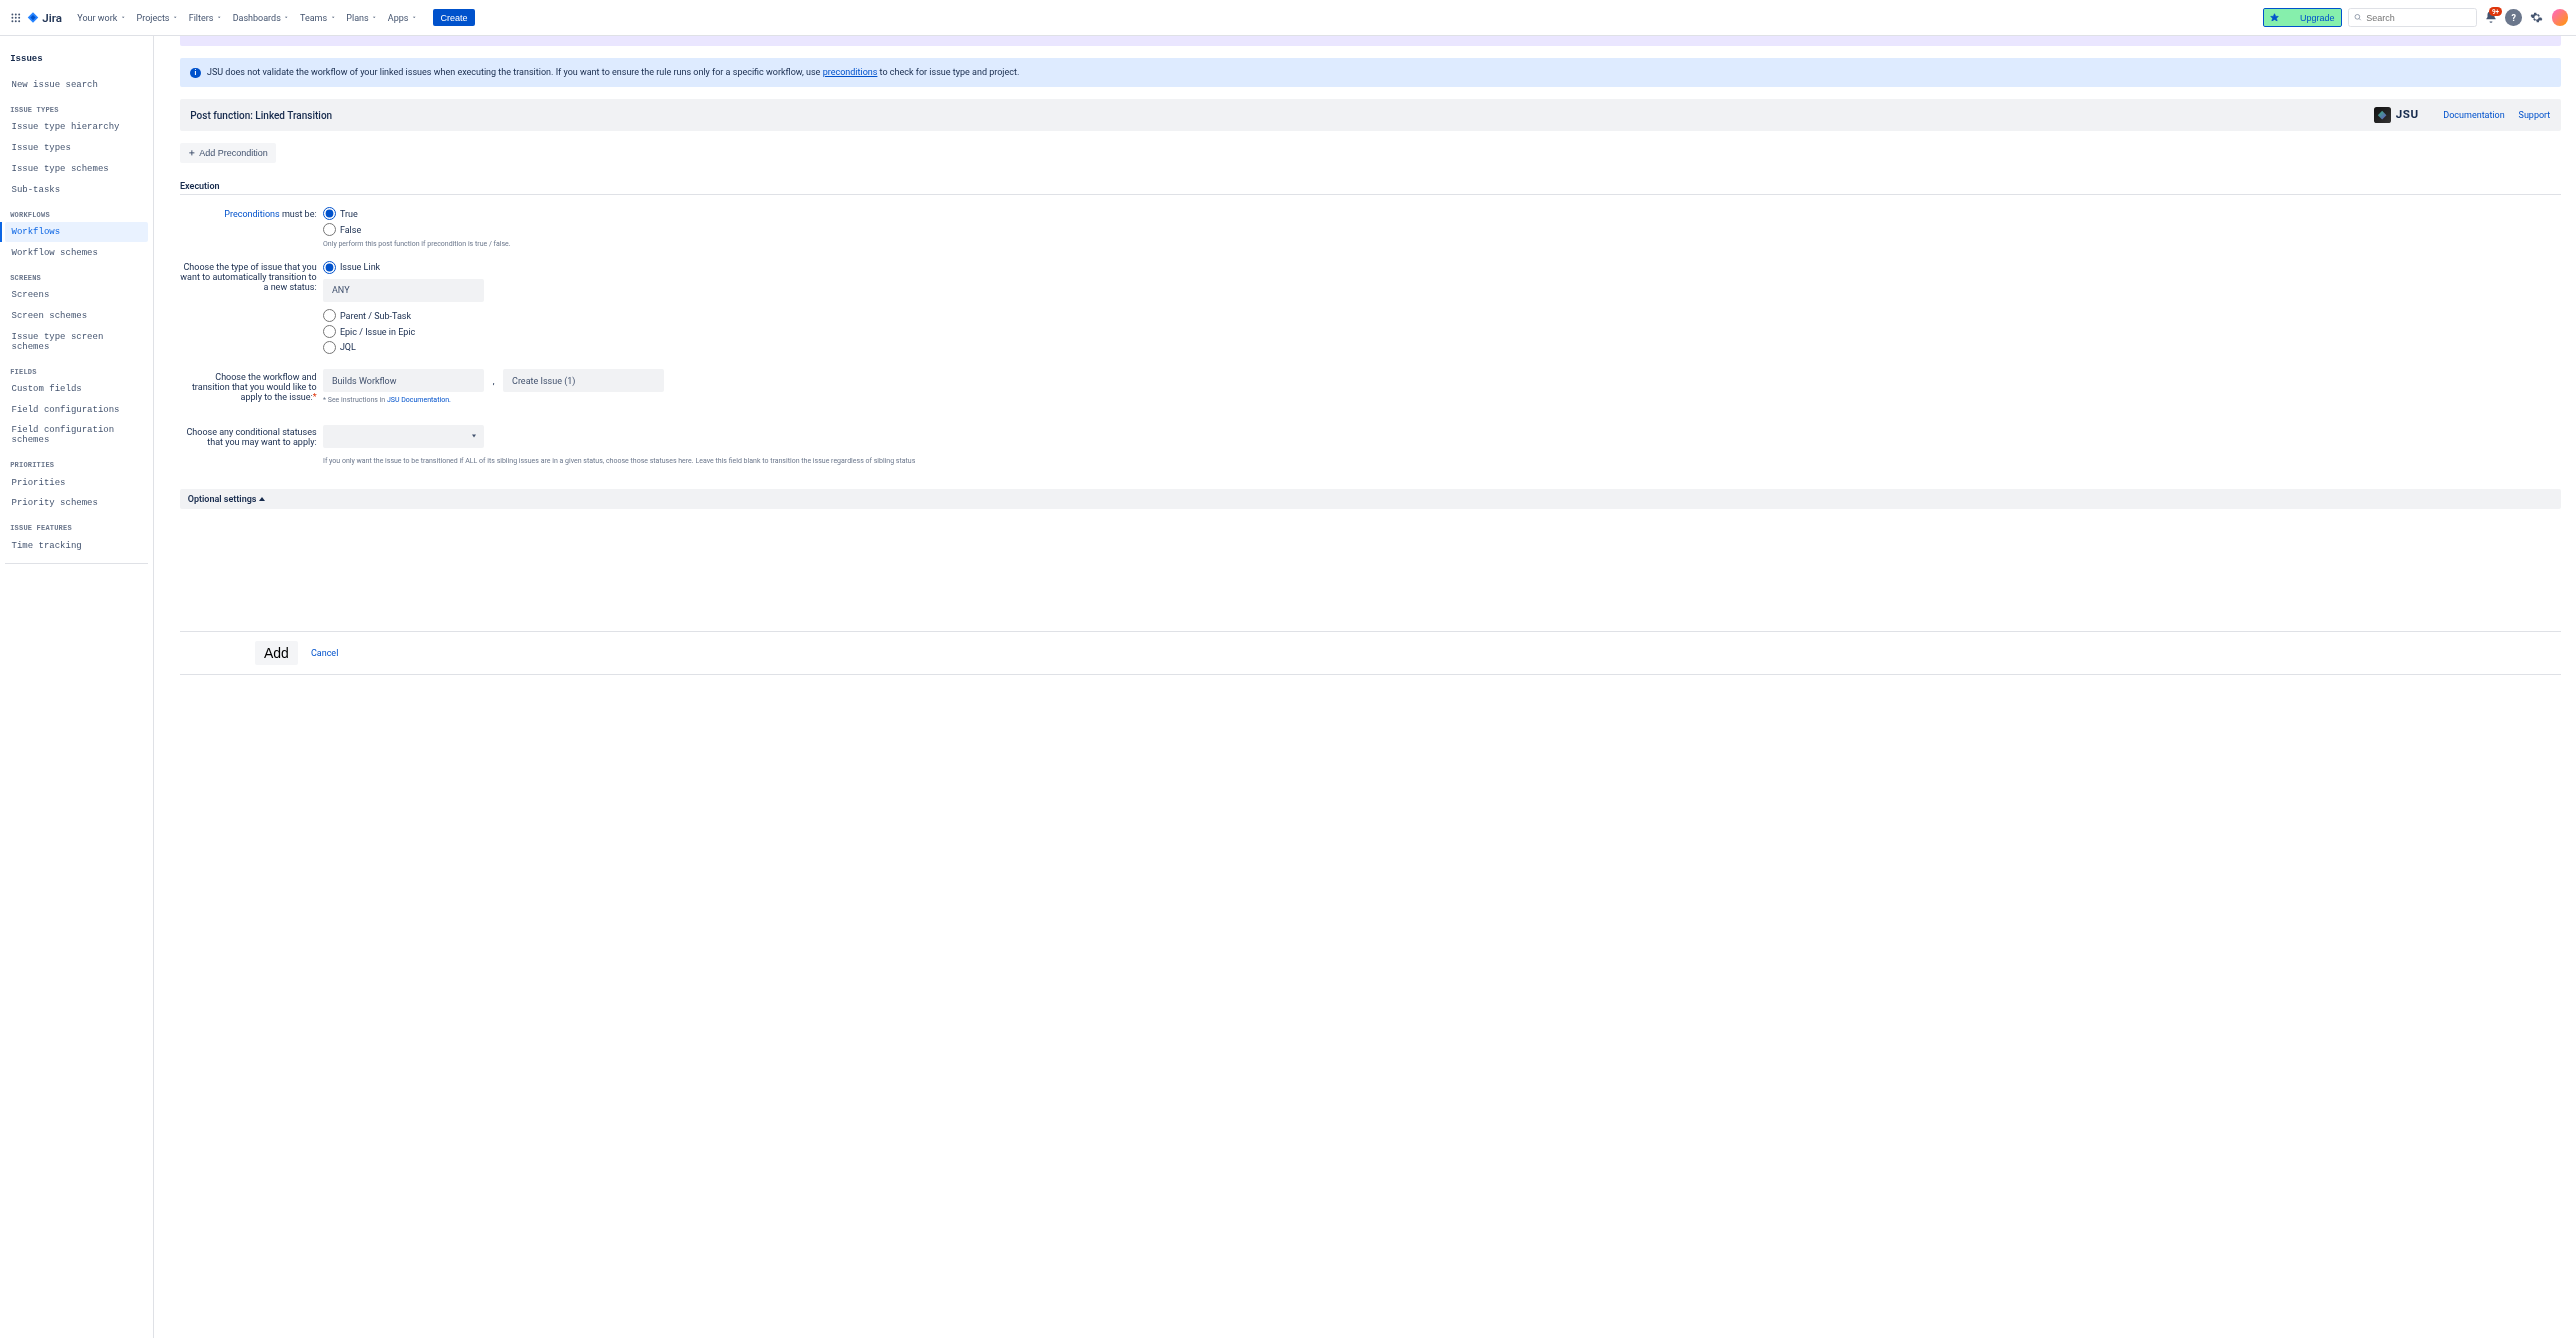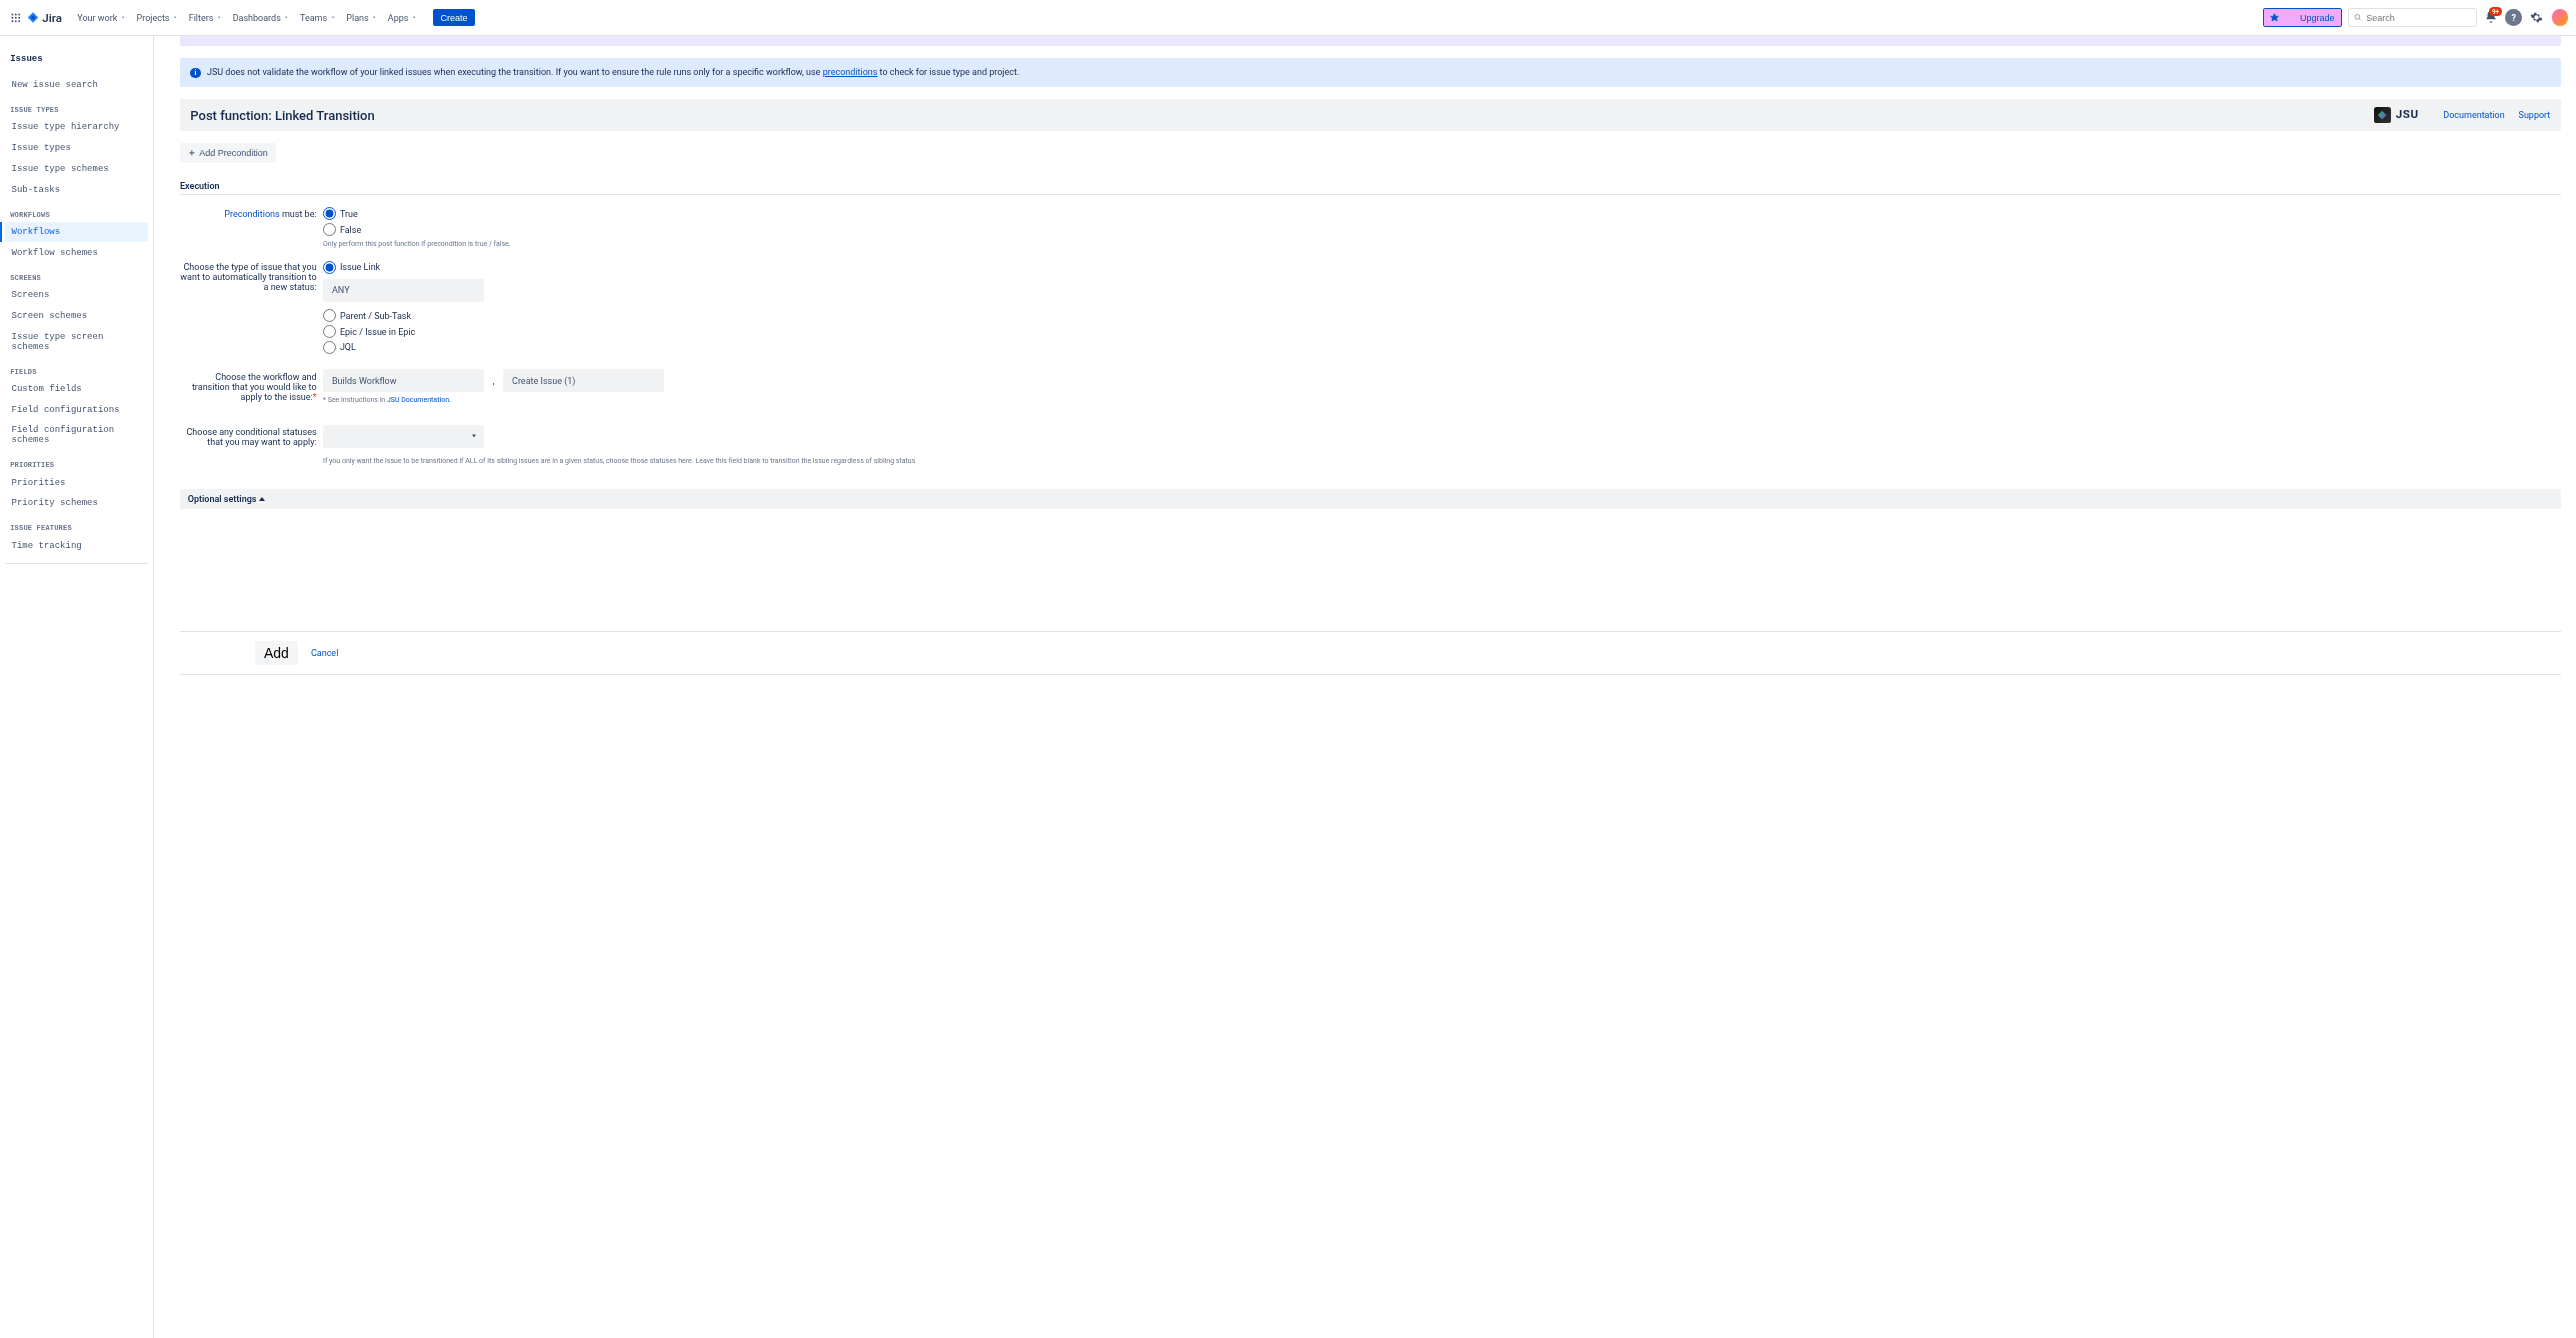--- a/index.html
+++ b/index.html
@@ -10,21 +10,21 @@
 .topnav-left { display: flex; align-items: center; gap: 2.6px; }
 .app-switcher { width: 15.4px; height: 15.4px; display: flex; align-items: center; justify-content: center; cursor: pointer; }
 .app-switcher svg { width: 11.6px; height: 11.6px; fill: #44546F; }
 .jira-logo { display: flex; align-items: center; gap: 2.6px; margin-right: 7.7px; cursor: pointer; }
 .jira-logo-icon { width: 14px; height: 14px; }
 .jira-logo-text { font-weight: 600; font-size: 11.6px; color: #253858; }
 .nav-item { padding: 3.9px 5.1px; display: flex; align-items: center; gap: 2.6px; cursor: pointer; font-size: 9px; color: #44546F; border-radius: 1.9px; }
 .chev { width: 6.4px; height: 6.4px; }
 .create-btn { background: #0052CC; color: #fff; border: none; border-radius: 1.9px; padding: 3.9px 7.7px; font-size: 9px; font-weight: 500; cursor: pointer; margin-left: 7.7px; }
 .topnav-right { margin-left: auto; display: flex; align-items: center; gap: 6.4px; }
-.upgrade-btn { border: 0.6px solid #0052CC; color: #0052CC; background: #f0abfc; border-radius: 1.9px; padding: 3.2px 6.4px; display: flex; align-items: center; gap: 21px; cursor: pointer; font-size: 9px; }
+.upgrade-btn { border: 0.6px solid #0052CC; color: #0052CC; background: #86efac; border-radius: 1.9px; padding: 3.2px 6.4px; display: flex; align-items: center; gap: 21px; cursor: pointer; font-size: 9px; }
 .search-box { border: 0.6px solid #dfe1e6; border-radius: 2.6px; padding: 3.2px 5.1px; width: 129px; display: flex; align-items: center; gap: 3.9px; }
 .search-box input { border: none; outline: none; font-size: 9px; width: 100%; }
 .notif-badge { position: relative; width: 15.4px; height: 15.4px; cursor: pointer; }
 .notif-badge .badge { position: absolute; top: -2.6px; right: -2.6px; background: #DE350B; color: #fff; border-radius: 5.1px; font-size: 6.4px; padding: 0.6px 2.6px; font-weight: 600; }
 .icon-btn { width: 16.7px; height: 16.7px; border-radius: 50%; display: flex; align-items: center; justify-content: center; cursor: pointer; }
 .icon-btn.help { background: #6B778C; color: #fff; font-weight: 700; font-size: 9px; }
 .avatar { width: 16.7px; height: 16.7px; border-radius: 50%; background: linear-gradient(135deg,#f6c,#f90); cursor: pointer; }
 
 
 .layout { display: flex; height: calc(100vh - 36px); }
@@ -38,21 +38,21 @@
 
 .main { flex: 1; padding: 0 15.4px 15.4px 26px; overflow-y: auto; }
 
 .purple-strip { background: #EAE6FF; height: 10.3px; border-radius: 0 0 1.9px 1.9px; margin-bottom: 11.6px; }
 
 .info-banner { background: #DEEBFF; border-radius: 1.9px; padding: 9px 10.3px; display: flex; align-items: flex-start; gap: 6.4px; font-size: 9px; color: #172B4D; margin-bottom: 11.6px; }
 .info-banner .info-icon { width: 10.3px; height: 10.3px; background: #0052CC; border-radius: 50%; color: #fff; display: flex; align-items: center; justify-content: center; font-size: 7px; font-weight: 700; flex-shrink: 0; margin-top: 1.3px; }
 .info-banner a { color: #0052CC; text-decoration: underline; }
 
 .header-bar { background: #F1F2F4; border-radius: 1.9px; padding: 7.7px 10.3px; display: flex; align-items: center; margin-bottom: 11.6px; }
-.header-bar h1 { font-size: 13px; font-weight: 500; flex: 1; }
+.header-bar h1 { font-size: 10px; font-weight: 500; flex: 1; }
 .jsu-brand { display: flex; align-items: flex-start; gap: 5.1px; margin-right: 13px; }
 .jsu-logo { width: 16.7px; height: 16.7px; border-radius: 2.6px; background: linear-gradient(135deg,#111,#333); display: flex; align-items: center; justify-content: center; }
 .jsu-logo svg { width: 10.3px; height: 10.3px; }
 .jsu-text { font-weight: 700; font-size: 11.6px; letter-spacing: 0.6px; }
 .header-links a { color: #0052CC; text-decoration: none; font-size: 9px; margin-left: 11.6px; }
 
 .add-pre-btn { background: #f4f5f7; border: none; border-radius: 1.9px; padding: 5.1px 7.7px; font-size: 9px; display: inline-flex; align-items: center; gap: 3.9px; cursor: pointer; color: #42526E; }
 
 .section-title { font-size: 9px; font-weight: 600; margin-top: 18px; margin-bottom: 2.6px; }
 .divider { border-top: 0.6px solid #dfe1e6; margin-bottom: 11.6px; }

